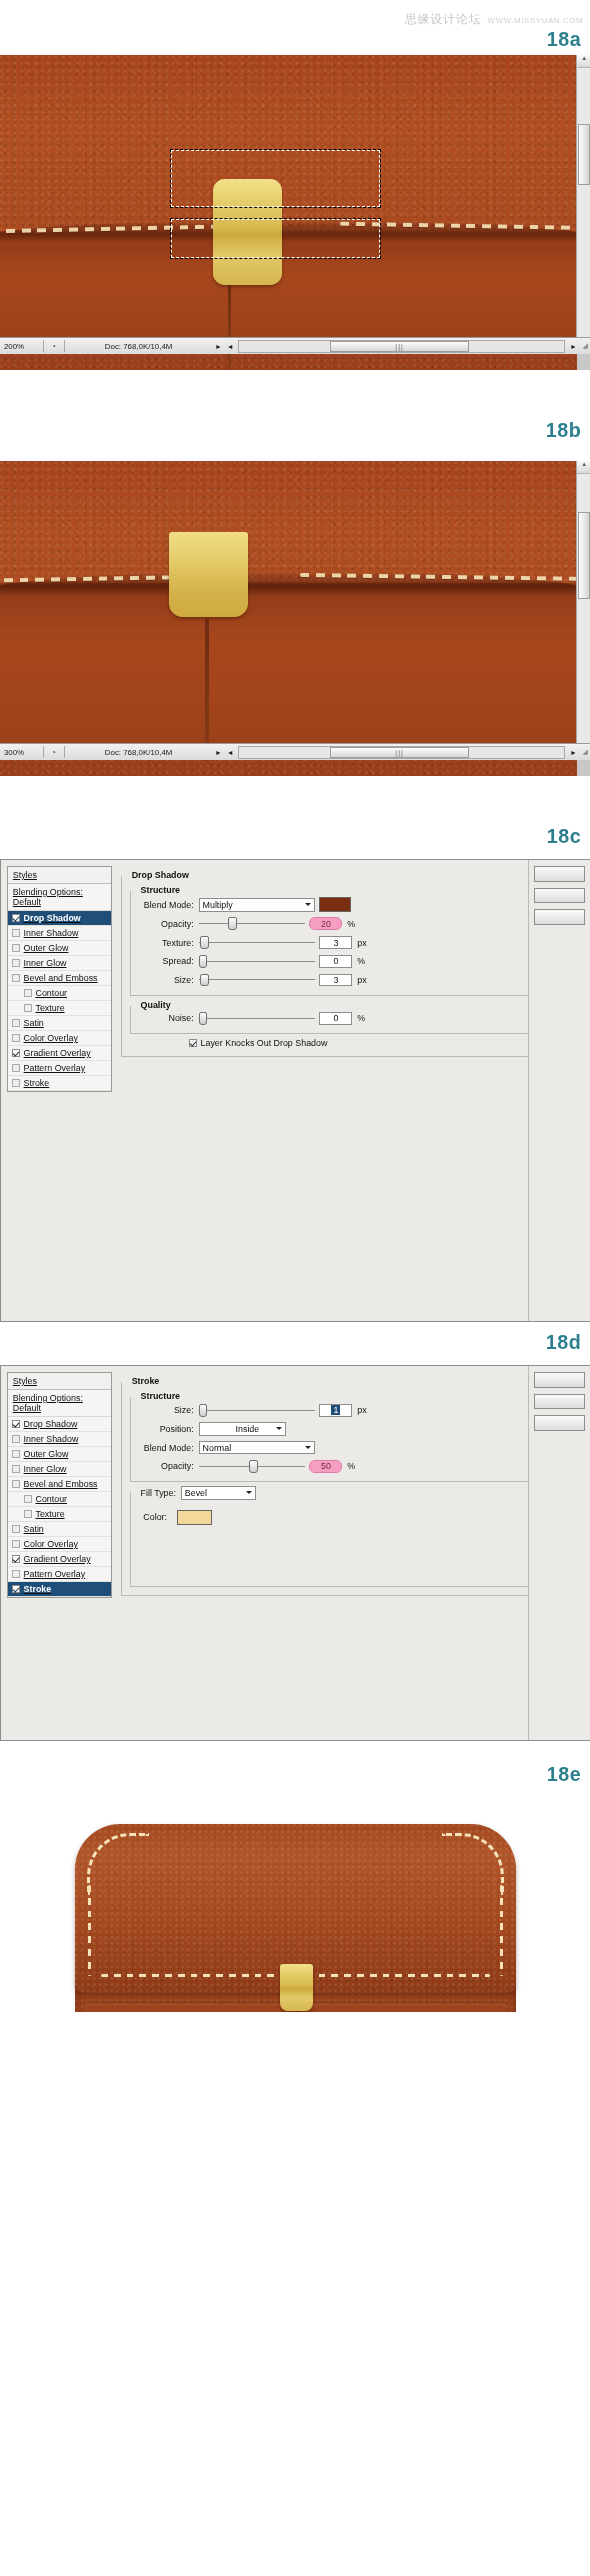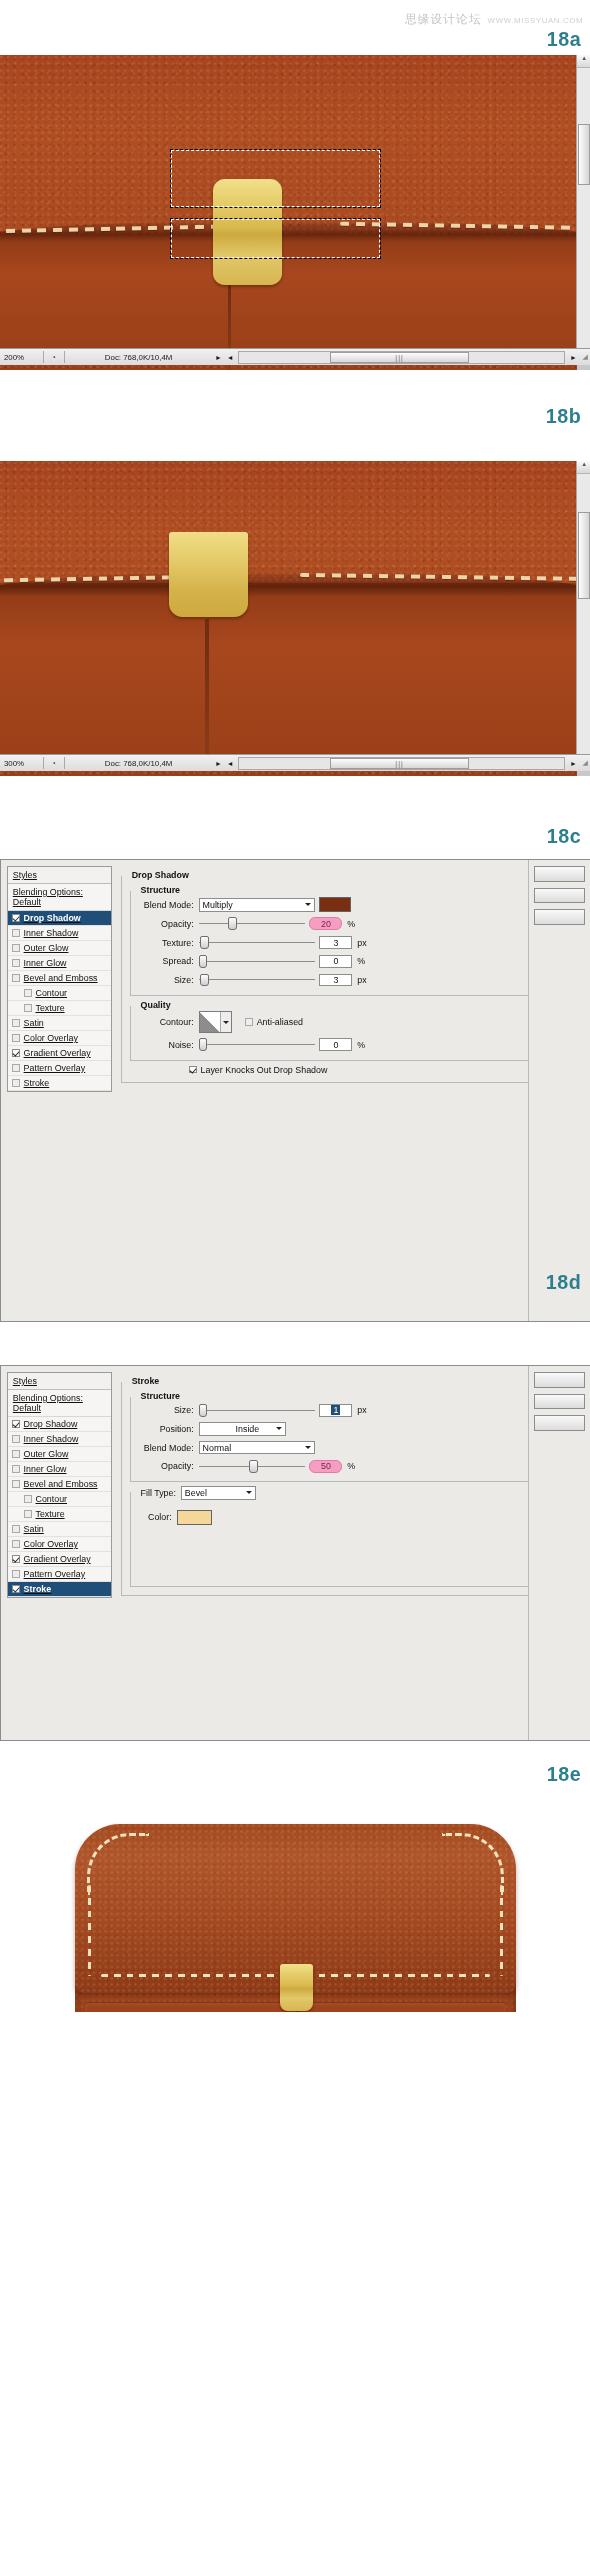--- a/index.html
+++ b/index.html
@@ -46,21 +46,21 @@
   .buckle{position:absolute;border-radius:5.9px;
     background:linear-gradient(180deg,#f2e08a 0%,#e8d070 18%,#d8b94e 46%,#cda93f 52%,#e2c868 72%,#d6b650 100%);
     box-shadow:0 2px 3px rgba(60,25,5,.45);}
   .buckle.flat{background:linear-gradient(180deg,#f0dd86 0%,#e6cd6c 30%,#d4b24a 70%,#cfa940 100%);}
   .strap{position:absolute;width:3px;background:linear-gradient(180deg,#6e2c10,#8a3c18);}
 
   
   .ants{position:absolute;border:1px dashed #ffffff;outline:1px dashed #000;outline-offset:0;box-sizing:border-box;}
 
   
-  .statusbar{position:absolute;left:0;bottom:5px;width:591px;height:15.8px;display:flex;align-items:center;
+  .statusbar{position:absolute;left:0;bottom:16px;width:591px;height:15.8px;display:flex;align-items:center;
     background:linear-gradient(180deg,#f1f1f1,#dcdcdc);border-top:1px solid #9a9a9a;font-size:7.9px;color:#1a1a1a;}
   .sb-zoom{width:39px;padding-left:3.9px;}
   .sb-sep{width:1px;height:11.8px;background:#a9a9a9;}
   .sb-icon{width:19.7px;text-align:center;font-size:7.9px;color:#333;}
   .sb-doc{flex:0 0 148px;text-align:center;}
   .sb-arrow{width:11.8px;text-align:center;font-size:6.9px;}
   .sb-track{flex:1;height:10.8px;margin:0 2px;background:#e6e6e6;border:1px solid #a8a8a8;position:relative;}
   .sb-thumb{position:absolute;left:28%;top:0;bottom:0;width:42%;background:linear-gradient(180deg,#fdfdfd,#d7d7d7);border:1px solid #9c9c9c;
     display:flex;align-items:center;justify-content:center;font-size:6.9px;color:#6b6b6b;letter-spacing:1px;}
   .sb-grip{width:11.8px;text-align:center;font-size:6.9px;color:#8a8a8a;}
@@ -178,21 +178,21 @@
       <div class="sb-arrow">►</div>
       <div class="sb-arrow">◄</div>
       <div class="sb-track">
         <div class="sb-thumb">|||</div>
       </div>
       <div class="sb-arrow">►</div>
       <div class="sb-grip">◢</div>
     </div>
   </div>
 
-  <div class="step" style="top:405px;">18b</div>
+  <div class="step" style="top:419px;">18b</div>
 
   <div class="psw" style="top:461px;height:315px;">
     <div class="canvas">
       <div class="leather"></div>
       <div class="body-shade" style="height:177px;top:122px;"></div>
       <div class="flap-edge" style="top:110px;height:25.6px;"></div>
       <div class="stitch" style="left:-11.8px;top:116px;width:182px;transform:rotate(-1deg);"></div>
       <div class="stitch" style="left:300px;top:114px;width:295px;transform:rotate(.8deg);"></div>
       <div class="strap" style="left:205px;top:158px;height:143px;width:3.9px;"></div>
       <div class="buckle flat" style="left:169px;top:71px;width:79px;height:85px;border-radius:3px 3px 13.8px 13.8px;"></div>
@@ -331,33 +331,20 @@
               <span class="knob" style="left:1%;"></span>
             </span>
             <span class="num">3</span>
             <span class="unit">px</span>
           </div>
         </div>
 
         <div class="grp sub">
           <div class="grp-t">Quality</div>
 
-          <div class="frow">
-            <span class="flbl">Contour:</span>
-            <span class="contour-box">
-              <span class="contour-curve"></span>
-              <span class="contour-arrow">
-                <span class="caret" style="margin:0;"></span>
-              </span>
-            </span>
-            <span class="chk-inline" style="margin-left:7.9px;">
-              <span class="cbx dim"></span>
-              <span>Anti-aliased</span>
-            </span>
-          </div>
 
           <div class="frow" style="margin-bottom:0;">
             <span class="flbl">Noise:</span>
             <span class="slider" style="max-width:116px;">
               <span class="track"></span>
               <span class="knob" style="left:0%;"></span>
             </span>
             <span class="num">0</span>
             <span class="unit">%</span>
           </div>
@@ -371,21 +358,21 @@
     </div>
 
     <div class="dlg-farright">
       <div class="btnstub"></div>
       <div class="btnstub"></div>
       <div class="btnstub"></div>
       <div class="btnstub" style="border:none;background:none;"></div>
     </div>
   </div>
 
-  <div class="step" style="top:1271px;">18d</div>
+  <div class="step" style="top:1331px;">18d</div>
 
   <div class="dlg" style="top:1365px;height:376px;">
     <div class="dlg-left">
       <div class="styles-box">
         <div class="styles-hdr">Styles</div>
         <div class="blend-row">
           <span>Blending Options: Default</span>
         </div>
         <div class="srow">
           <span class="cbx on"></span>
@@ -486,21 +473,21 @@
 
         <div class="grp sub" style="padding-top:7.9px;">
           <div class="grp-t" style="font-weight:normal;display:flex;align-items:center;gap:4.9px;">
             <span>Fill Type:</span>
             <span class="sel-box" style="width:75px;background:#fff;">
               <span>Bevel</span>
               <span class="caret"></span>
             </span>
           </div>
           <div class="frow" style="margin-top:9.8px;margin-bottom:0;">
-            <span class="flbl" style="width:33px;flex:0 0 33px;text-align:right;">Color:</span>
+            <span class="flbl" style="width:33px;flex:0 0 33px;text-align:center;">Color:</span>
             <span class="swatch" style="background:#f5d79a;width:33px;height:13.8px;"></span>
           </div>
           <div style="height:53px;"></div>
         </div>
       </div>
     </div>
 
     <div class="dlg-farright">
       <div class="btnstub"></div>
       <div class="btnstub"></div>

